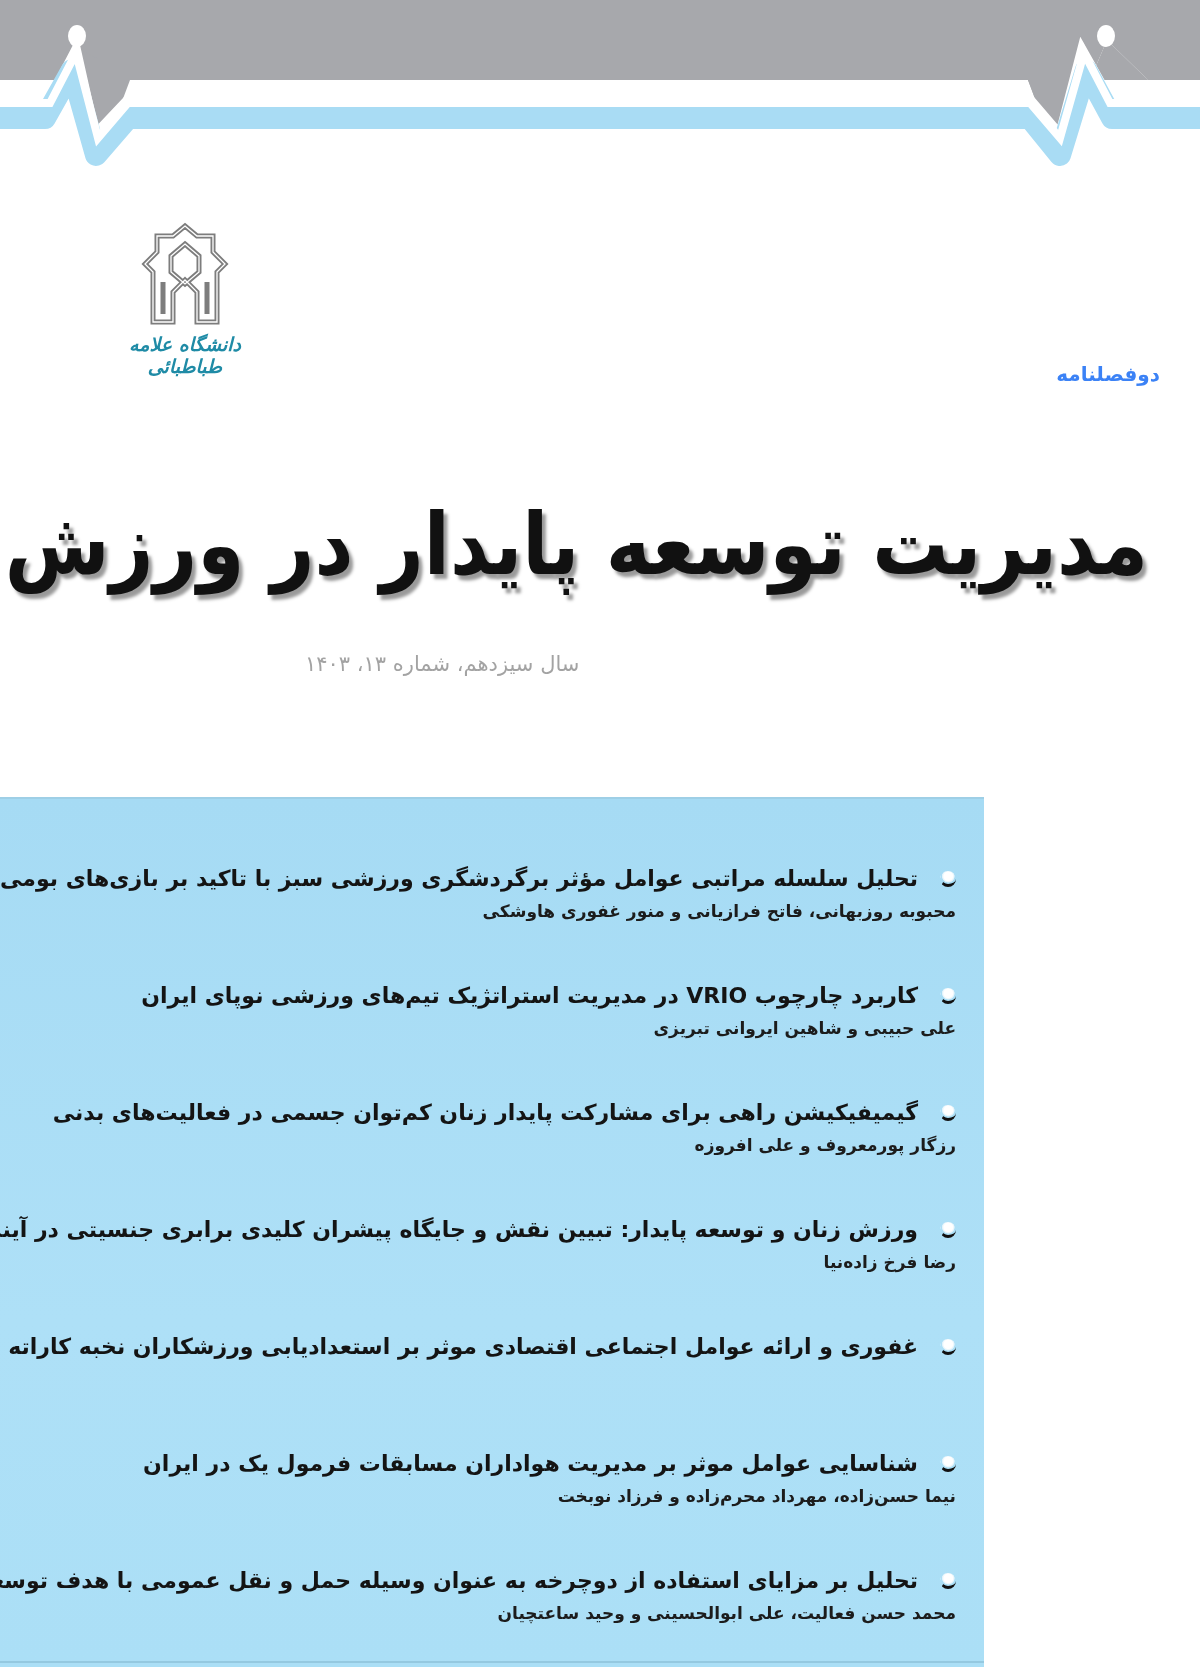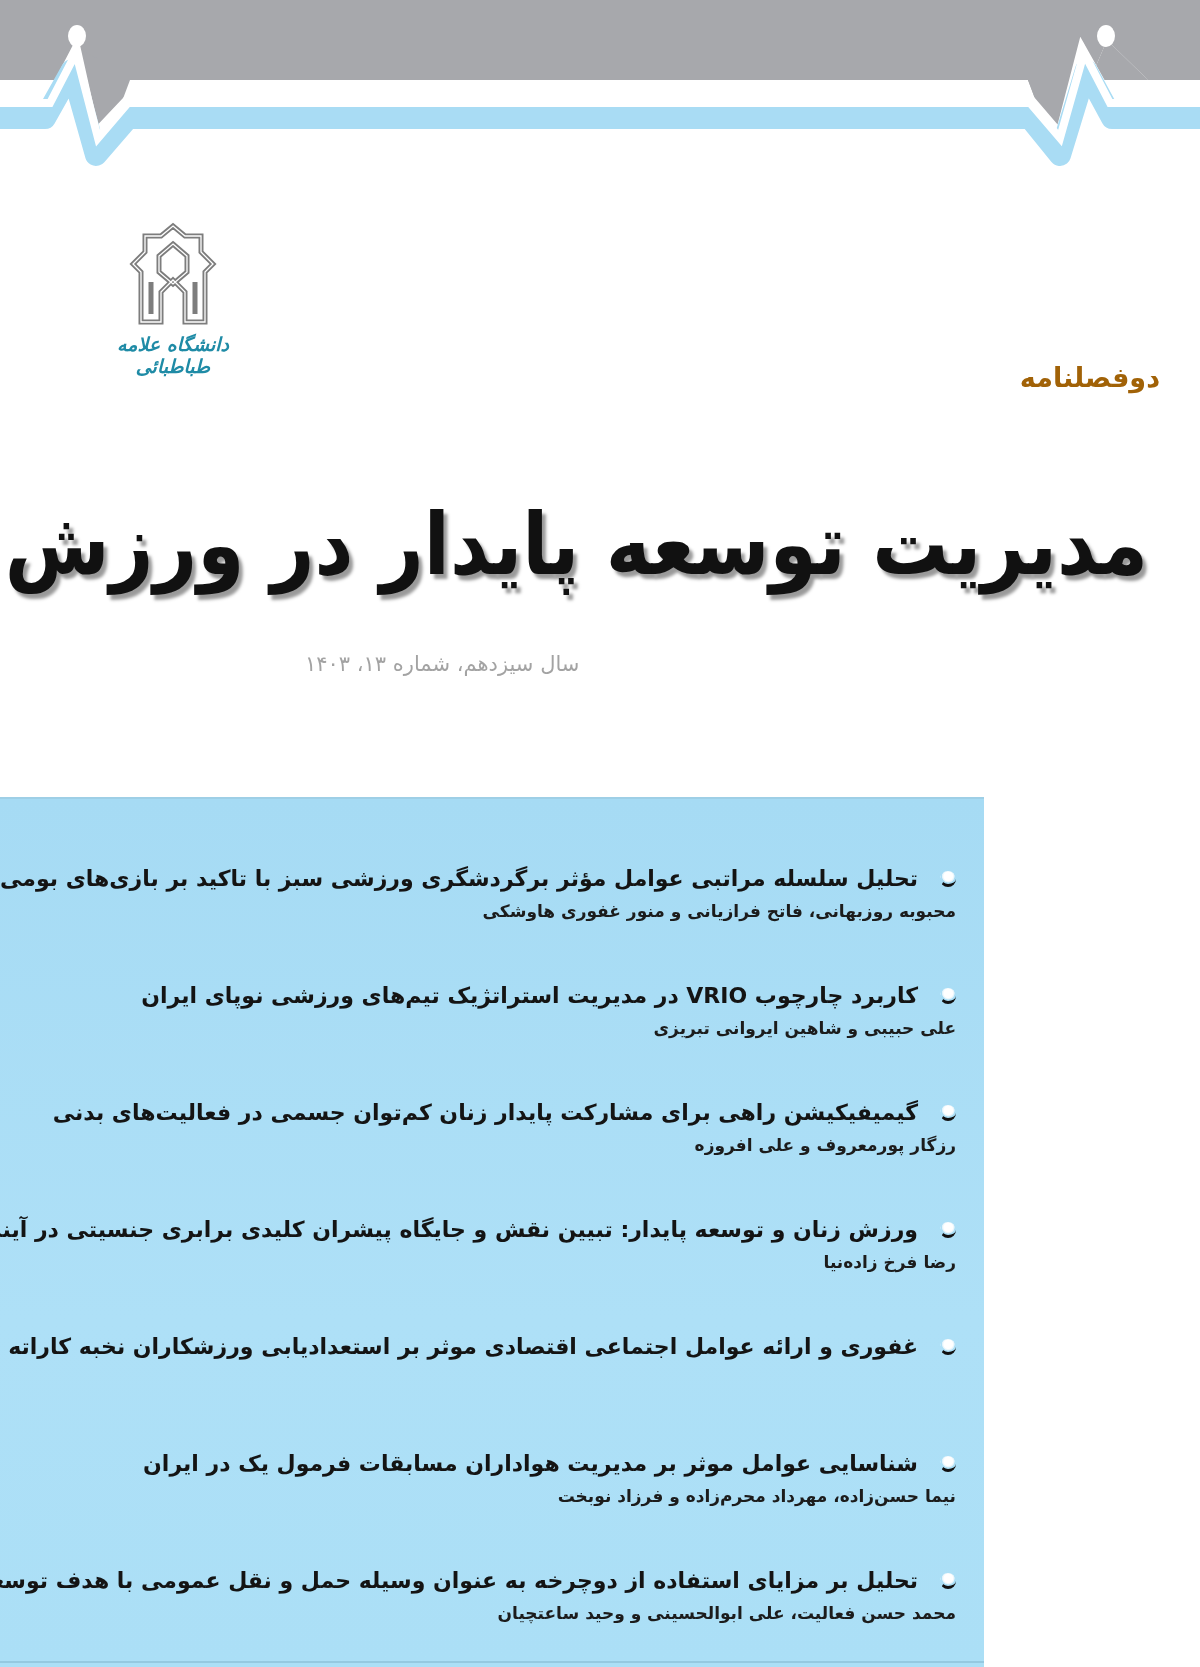--- a/index.html
+++ b/index.html
@@ -2,31 +2,31 @@
 <html><head>
   <meta charset="utf-8">
   <style>
     * { box-sizing: border-box; margin: 0; padding: 0; }
     html, body { width: 1200px; height: 1667px; overflow: hidden; background: #ffffff; }
     body { position: relative; font-family: "DejaVu Sans", sans-serif; }
 
     .header-band { position: absolute; left: 0; top: 0; width: 1200px; height: 170px; }
     .header-band svg { display: block; }
 
-    .logo { position: absolute; left: 88px; top: 222px; width: 170px; }
+    .logo { position: absolute; left: 100px; top: 222px; width: 170px; }
     .logo svg { display: block; margin: 0 auto; }
     .logo-text {
       margin-top: 6px; text-align: center; direction: rtl;
       color: #1f8ba6; font-family: "DejaVu Serif", serif; font-style: italic;
       font-size: 19px; font-weight: bold; letter-spacing: -0.5px;
     }
 
     .kicker {
       position: absolute; right: 40px; top: 362px; direction: rtl;
-      font-size: 27px; font-weight: bold; color: #a16207;
+      font-size: 20px; font-weight: bold; color: #3b82f6;
     }
 
     .journal-title {
       position: absolute; right: 52px; top: 490px; direction: rtl;
       font-family: "DejaVu Sans", sans-serif;
       font-size: 76px; font-weight: bold; color: #111;
       letter-spacing: 1px; line-height: 110px; white-space: nowrap;
       text-shadow: 4px 4px 3px #9a9a9a;
       transform: scaleY(1.12);
     }

